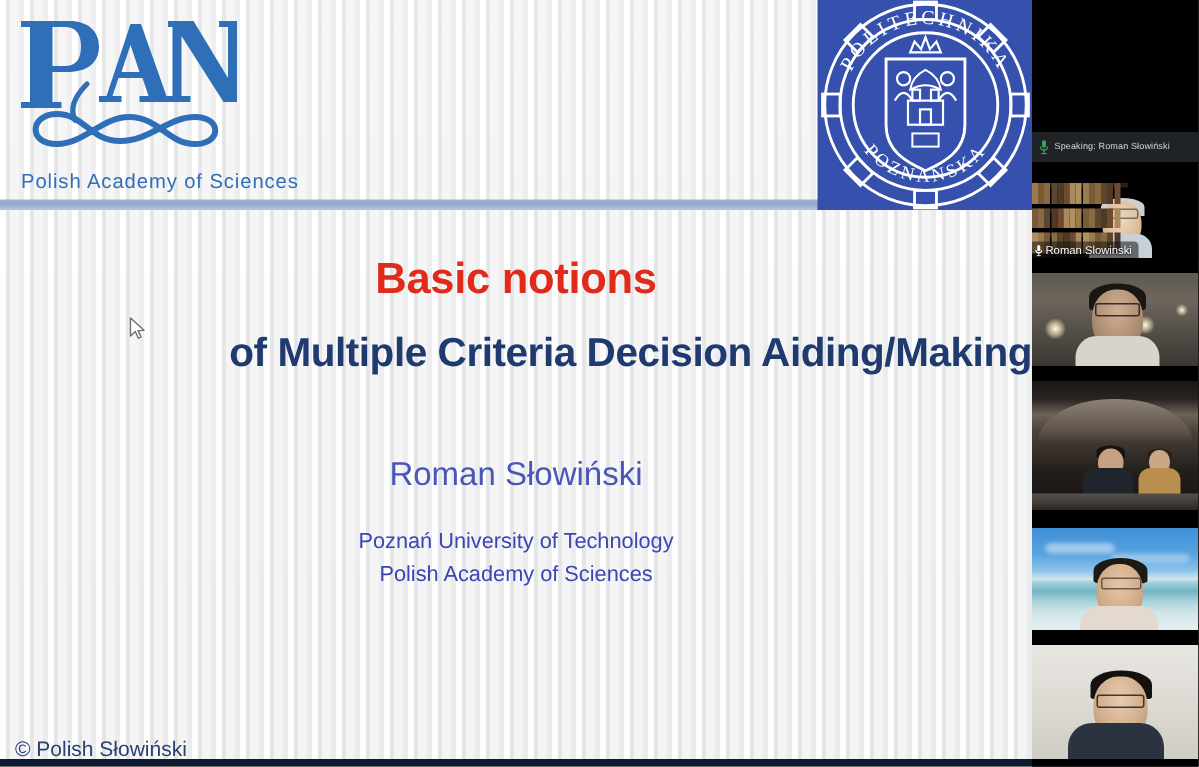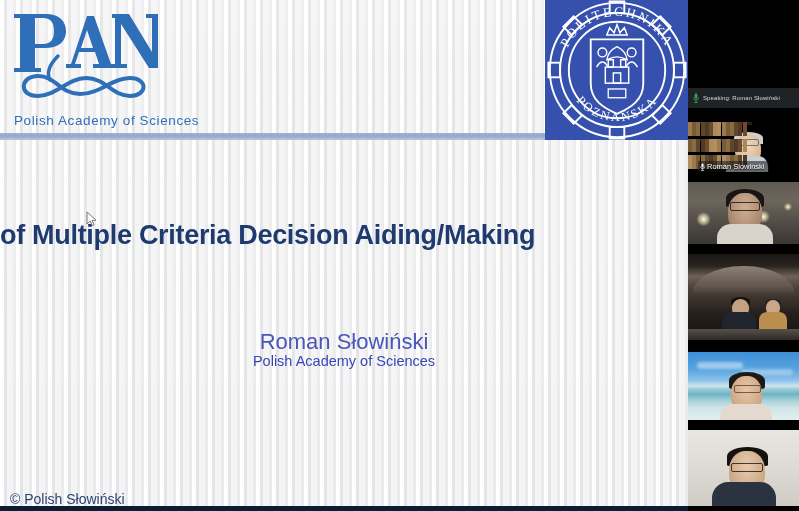--- a/index.html
+++ b/index.html
@@ -110,37 +110,36 @@
     font-size: 29px;
     font-weight: bold;
     color: #e02b1a;
     letter-spacing: -0.2px;
   }
   #title-sub {
     position: absolute;
     left: 0;
     top: 220px;
     width: 688px;
-    text-align: left;
+    text-align: right;
     font-size: 27px;
     font-weight: bold;
     color: #1f3a6e;
     letter-spacing: -0.3px;
   }
 
   
   #author-name {
     position: absolute;
     left: 0;
     top: 303px;
     width: 688px;
     text-align: center;
     font-size: 22px;
     color: #4a55b8;
-    margin-top: 26px;
   }
   #affiliation {
     position: absolute;
     left: 0;
     top: 350px;
     width: 688px;
     text-align: center;
     font-size: 14.5px;
     color: #3a46b4;
     line-height: 22px;
@@ -221,21 +220,20 @@
   .name-badge {
     position: absolute;
     left: 0;
     bottom: 0;
     display: flex;
     align-items: center;
     gap: 2px;
     padding: 1px 4px 1px 2px;
     background: rgba(20,20,22,0.55);
     border-radius: 0 3px 0 0;
-    margin-left: 10px;
   }
   .name-badge span {
     font-size: 7.5px;
     color: #ffffff;
     white-space: nowrap;
     text-shadow: 0 1px 1px rgba(0,0,0,0.9);
   }
 
   
   #tile1-bg {
@@ -509,24 +507,26 @@
         <g fill="none" stroke="#ffffff" stroke-width="1.8">
           <path d="M100 68 q-12 6 -14 18 q8 -4 14 -4 q6 0 14 4 q-2 -12 -14 -18z"></path>
         </g>
 
         <g fill="none" stroke="#ffffff" stroke-width="1.8">
           <rect x="88" y="126" width="24" height="12"></rect>
         </g>
       </svg>
     </div>
 
+    <div id="title-main">Basic notions</div>
     <div id="title-sub">of Multiple Criteria Decision Aiding/Making</div>
 
     <div id="author-name">Roman Słowiński</div>
     <div id="affiliation">
+      <div>Poznań University of Technology</div>
       <div>Polish Academy of Sciences</div>
     </div>
 
     <div id="copyright">© Polish Słowiński</div>
     <div id="footer-band"></div>
 
     <svg id="cursor" viewBox="0 0 12 16">
       <path d="M1 1 L1 13 L4.2 10 L6.2 14.5 L8 13.7 L6 9.4 L10 9.2 Z" fill="#ffffff" stroke="#6b6b6b" stroke-width="0.9" stroke-linejoin="round"></path>
     </svg>
   </div>

